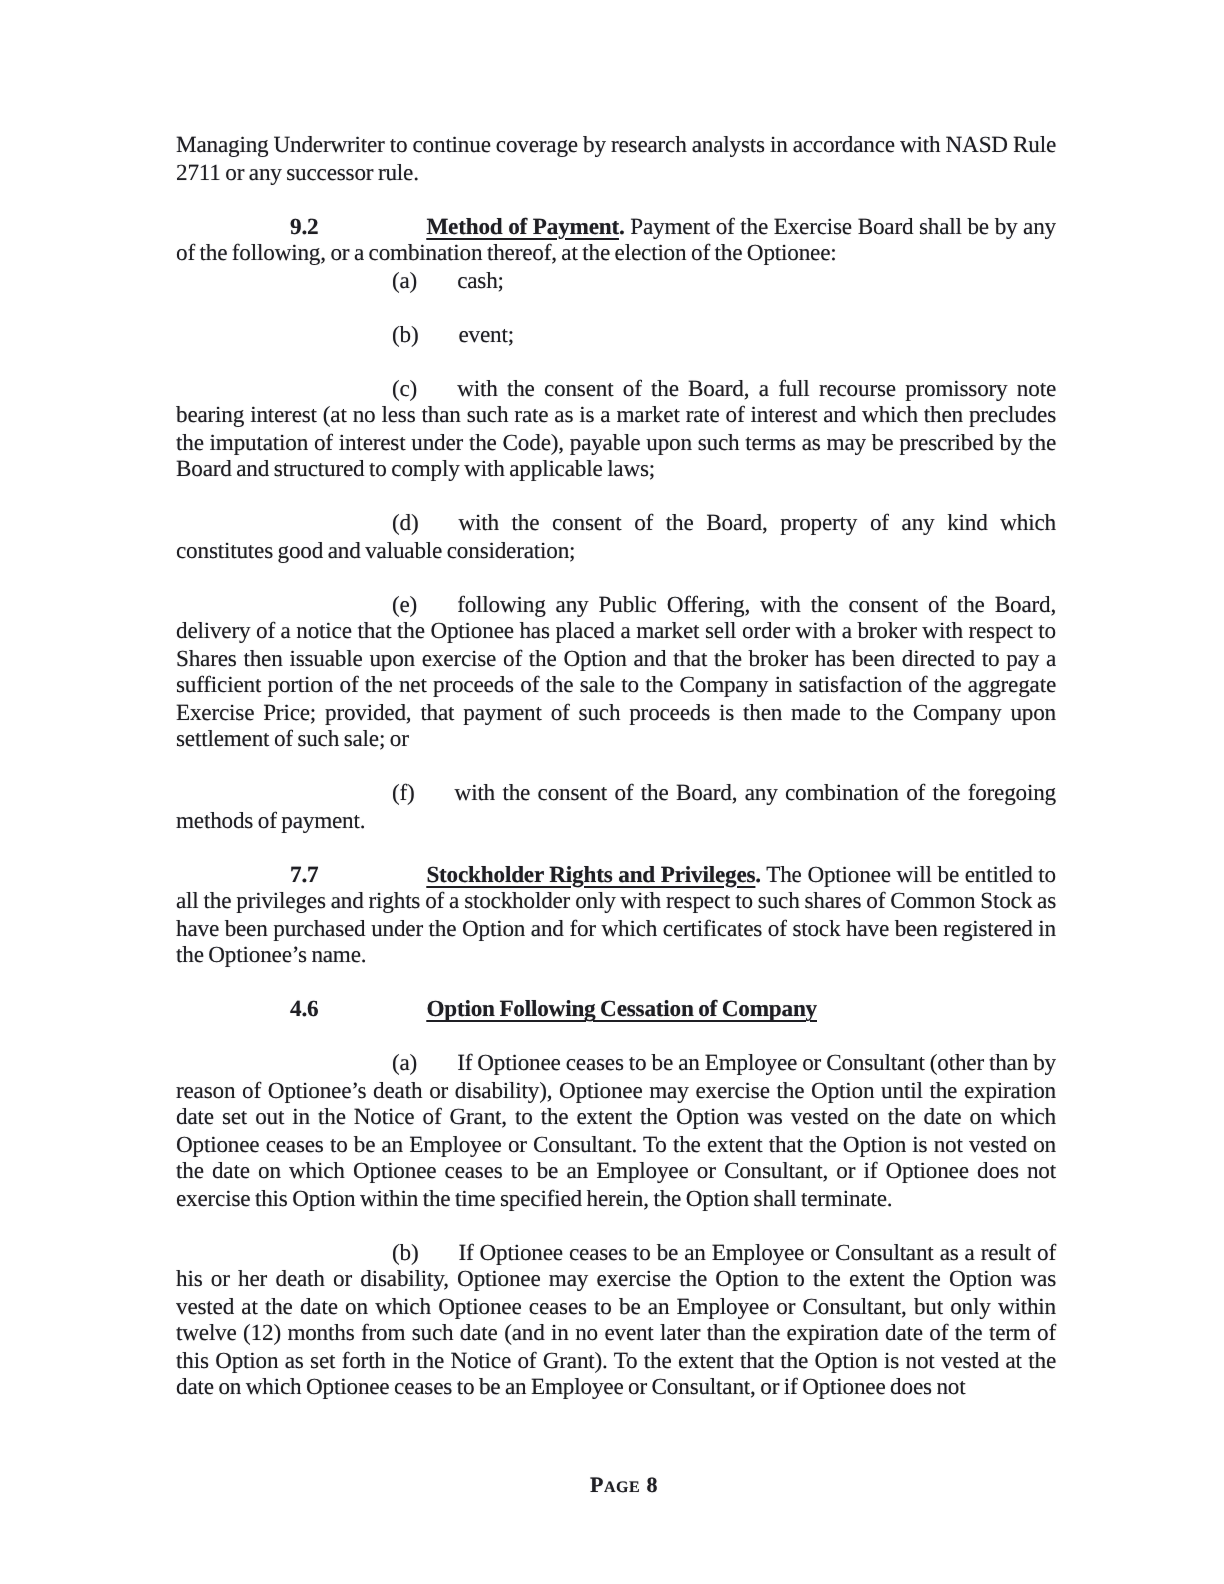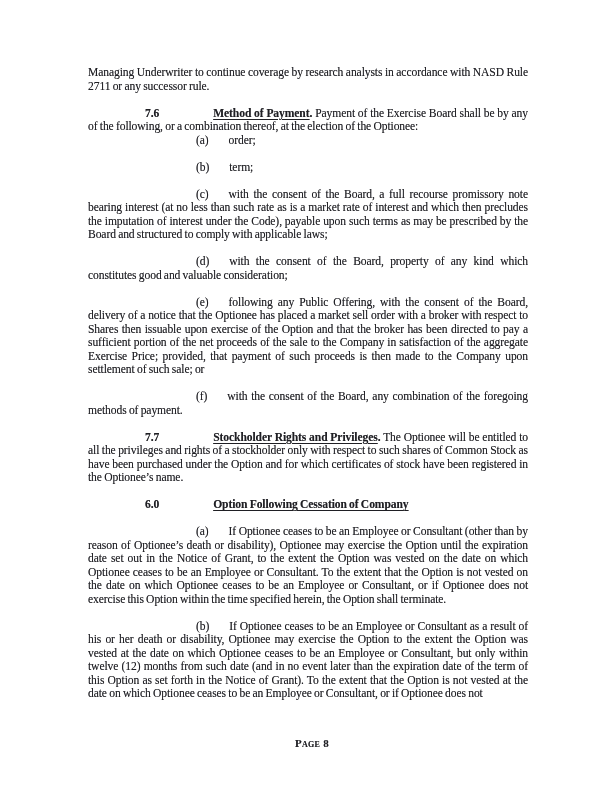--- a/index.html
+++ b/index.html
@@ -53,37 +53,37 @@
   }
 </style>
 </head>
 <body>
 
 <div class="page">
   <div class="content">
 
     <p class="para cont"><span>Managing Underwriter to continue coverage by research analysts in accordance with NASD Rule 2711 or any successor rule.</span></p>
 
-    <p class="para sec"><span class="b">7.6</span><span class="tab sec-tab"></span><span class="b u">Method of Payment</span><span class="b">.</span> <span>Payment of the Exercise Board shall be by any of the following, or a combination thereof, at the election of the Optionee:</span></p>
+    <p class="para sec"><span class="b">9.2</span><span class="tab sec-tab"></span><span class="b u">Method of Payment</span><span class="b">.</span> <span>Payment of the Exercise Board shall be by any of the following, or a combination thereof, at the election of the Optionee:</span></p>
 
-    <p class="para item tight"><span>(a)</span><span class="tab item-tab"></span><span>order;</span></p>
+    <p class="para item tight"><span>(a)</span><span class="tab item-tab"></span><span>cash;</span></p>
 
-    <p class="para item"><span>(b)</span><span class="tab item-tab"></span><span>term;</span></p>
+    <p class="para item"><span>(b)</span><span class="tab item-tab"></span><span>event;</span></p>
 
     <p class="para item"><span>(c)</span><span class="tab item-tab"></span><span>with the consent of the Board, a full recourse promissory note bearing interest (at no less than such rate as is a market rate of interest and which then precludes the imputation of interest under the Code), payable upon such terms as may be prescribed by the Board and structured to comply with applicable laws;</span></p>
 
     <p class="para item"><span>(d)</span><span class="tab item-tab"></span><span>with the consent of the Board, property of any kind which constitutes good and valuable consideration;</span></p>
 
     <p class="para item"><span>(e)</span><span class="tab item-tab"></span><span>following any Public Offering, with the consent of the Board, delivery of a notice that the Optionee has placed a market sell order with a broker with respect to Shares then issuable upon exercise of the Option and that the broker has been directed to pay a sufficient portion of the net proceeds of the sale to the Company in satisfaction of the aggregate Exercise Price; provided, that payment of such proceeds is then made to the Company upon settlement of such sale; or</span></p>
 
     <p class="para item"><span>(f)</span><span class="tab item-tab"></span><span>with the consent of the Board, any combination of the foregoing methods of payment.</span></p>
 
     <p class="para sec"><span class="b">7.7</span><span class="tab sec-tab"></span><span class="b u">Stockholder Rights and Privileges</span><span class="b">.</span> <span>The Optionee will be entitled to all the privileges and rights of a stockholder only with respect to such shares of Common Stock as have been purchased under the Option and for which certificates of stock have been registered in the Optionee’s name.</span></p>
 
-    <p class="para sec"><span class="b">6.0</span><span class="tab sec-tab"></span><span class="b u">Option Following Cessation of Company</span></p>
+    <p class="para sec"><span class="b">4.6</span><span class="tab sec-tab"></span><span class="b u">Option Following Cessation of Company</span></p>
 
     <p class="para item"><span>(a)</span><span class="tab item-tab"></span><span>If Optionee ceases to be an Employee or Consultant (other than by reason of Optionee’s death or disability), Optionee may exercise the Option until the expiration date set out in the Notice of Grant, to the extent the Option was vested on the date on which Optionee ceases to be an Employee or Consultant.  To the extent that the Option is not vested on the date on which Optionee ceases to be an Employee or Consultant, or if Optionee does not exercise this Option within the time specified herein, the Option shall terminate.</span></p>
 
     <p class="para item"><span>(b)</span><span class="tab item-tab"></span><span>If Optionee ceases to be an Employee or Consultant as a result of his or her death or disability, Optionee may exercise the Option to the extent the Option was vested at the date on which Optionee ceases to be an Employee or Consultant, but only within twelve (12) months from such date (and in no event later than the expiration date of the term of this Option as set forth in the Notice of Grant).  To the extent that the Option is not vested at the date on which Optionee ceases to be an Employee or Consultant, or if Optionee does not</span></p>
 
   </div>
 
   <div class="footer"><span>Page 8</span></div>
 </div>
 

